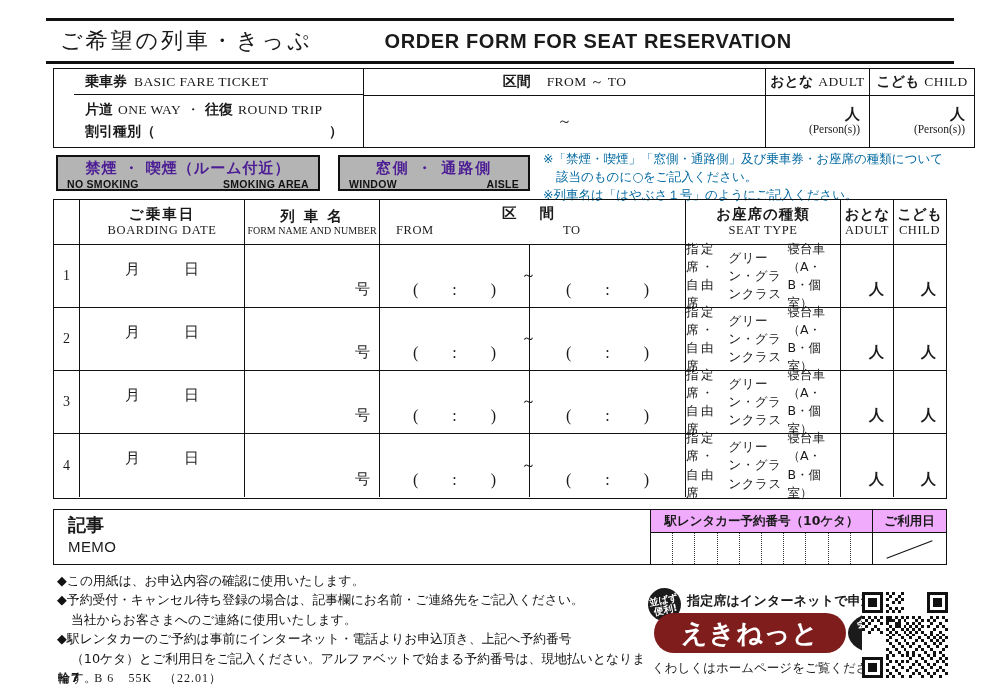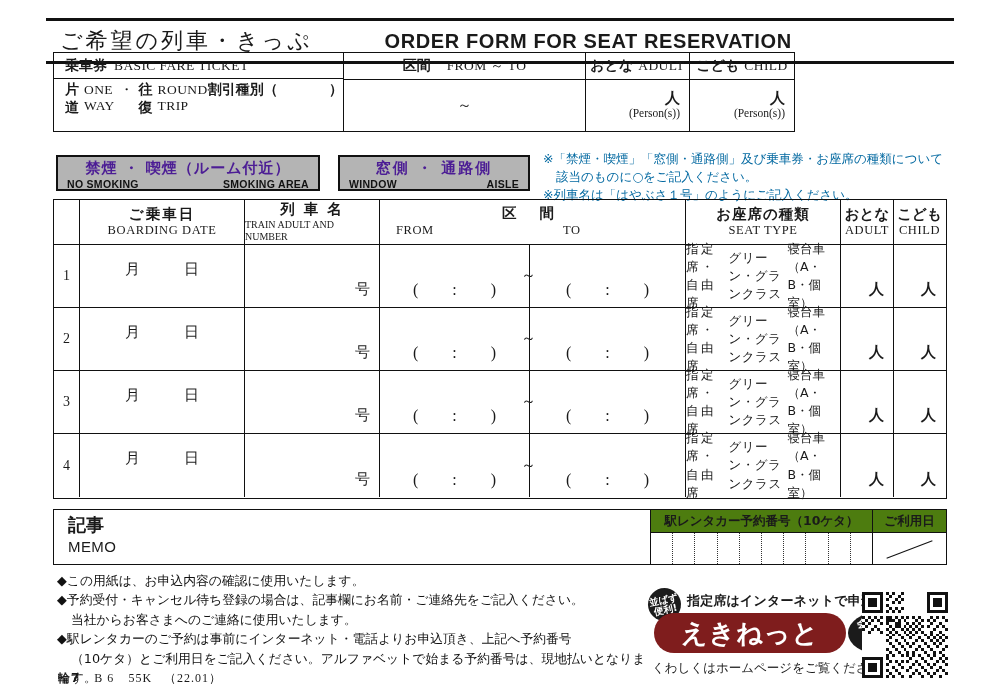--- a/index.html
+++ b/index.html
@@ -22,27 +22,28 @@
     margin-left:14px;font-size:22px;letter-spacing:3px;
     font-family:"DejaVu Sans","Liberation Sans",sans-serif;font-weight:500;
   }
   .header .etitle{
     margin-left:72px;font-size:20px;font-weight:bold;letter-spacing:.6px;
     font-family:"Liberation Sans","DejaVu Sans",sans-serif;
   }
 
   
   .fare{
-    position:absolute;left:53px;top:52px;width:742px;height:80px;
+    position:absolute;left:53px;top:68px;width:922px;height:80px;
     border:1.6px solid #111;box-sizing:border-box;
     display:flex;
+    padding-left:20px;
   }
   .fare-left{width:290px;border-right:1.6px solid #111;box-sizing:border-box;display:flex;flex-direction:column;}
   .fare-left .r1{height:26px;border-bottom:1.6px solid #111;display:flex;align-items:center;padding-left:11px;box-sizing:border-box;}
-  .fare-left .r2{flex:1;display:flex;justify-content:center;padding-left:11px;box-sizing:border-box;}
+  .fare-left .r2{flex:1;display:flex;flex-direction:column;justify-content:center;padding-left:11px;box-sizing:border-box;}
   .lbl-jp{font-family:"DejaVu Sans","Liberation Sans",sans-serif;font-weight:bold;font-size:14px;}
   .lbl-en{font-family:"Liberation Serif","DejaVu Serif",serif;font-size:13.5px;letter-spacing:.4px;}
   .rowline{display:flex;align-items:baseline;gap:5px;margin:2px 0;}
   .disc{display:flex;align-items:baseline;width:258px;}
   .disc .fill{flex:1;}
 
   .fare-mid{flex:1;border-right:1.6px solid #111;box-sizing:border-box;display:flex;flex-direction:column;}
   .fare-mid .r1{height:26px;border-bottom:1.6px solid #111;display:flex;align-items:center;justify-content:center;gap:16px;}
   .fare-mid .r2{flex:1;display:flex;align-items:center;justify-content:center;font-size:15px;color:#333;}
 
@@ -126,21 +127,21 @@
   .cntcell span{position:absolute;bottom:8px;right:9px;
     font-family:"DejaVu Sans","Liberation Sans",sans-serif;font-size:15px;font-weight:bold;}
 
   
   .memo{position:absolute;left:53px;top:509px;width:894px;height:56px;
     border:1.6px solid #111;box-sizing:border-box;display:flex;}
   .memo-left{flex:1;border-right:1.6px solid #111;box-sizing:border-box;padding:4px 0 0 14px;}
   .memo-left .m1{font-family:"DejaVu Sans","Liberation Sans",sans-serif;font-weight:bold;font-size:18px;line-height:1.25;}
   .memo-left .m2{font-family:"Liberation Sans","DejaVu Sans",sans-serif;font-size:15px;line-height:1.3;letter-spacing:.4px;}
   .rent{width:295px;box-sizing:border-box;display:flex;flex-direction:column;}
-  .rent-head{height:22px;display:flex;border-bottom:1.3px solid #111;background:#4d7c0f;}
+  .rent-head{height:22px;display:flex;border-bottom:1.3px solid #111;background:#f0abfc;}
   .rent-head .rh1{flex:1;border-right:1.3px solid #111;box-sizing:border-box;text-align:center;
     font-family:"DejaVu Sans","Liberation Sans",sans-serif;font-weight:bold;font-size:12.5px;line-height:21px;}
   .rent-head .rh2{width:73px;text-align:center;
     font-family:"DejaVu Sans","Liberation Sans",sans-serif;font-weight:bold;font-size:12.5px;line-height:21px;}
   .rent-body{flex:1;display:flex;}
   .digits{flex:1;border-right:1.3px solid #111;box-sizing:border-box;display:flex;}
   .digits i{flex:1;border-right:1px dotted #333;box-sizing:border-box;}
   .digits i:last-child{border-right:none;}
   .useday{width:73px;position:relative;}
   .useday .slash{position:absolute;left:12px;right:12px;top:50%;height:0;border-top:1.4px solid #111;
@@ -268,21 +269,21 @@
       <div class="c c-no"></div>
       <div class="c c-date">
         <div class="hcell">
           <span class="h-jp">ご乗車日</span>
           <span class="h-en">BOARDING DATE</span>
         </div>
       </div>
       <div class="c c-train">
         <div class="hcell">
           <span class="h-jp">列 車 名</span>
-          <span class="h-en sm">TRAIN ADULT AND NUMBER</span>
+          <span class="h-en sm">FORM NAME AND NUMBER</span>
         </div>
       </div>
       <div class="c h-sec">
         <div class="h-sec-inner">
           <span class="kanji">区 間</span>
           <span class="f h-en">FROM</span>
           <span class="t h-en">TO</span>
         </div>
       </div>
       <div class="c c-seat">

